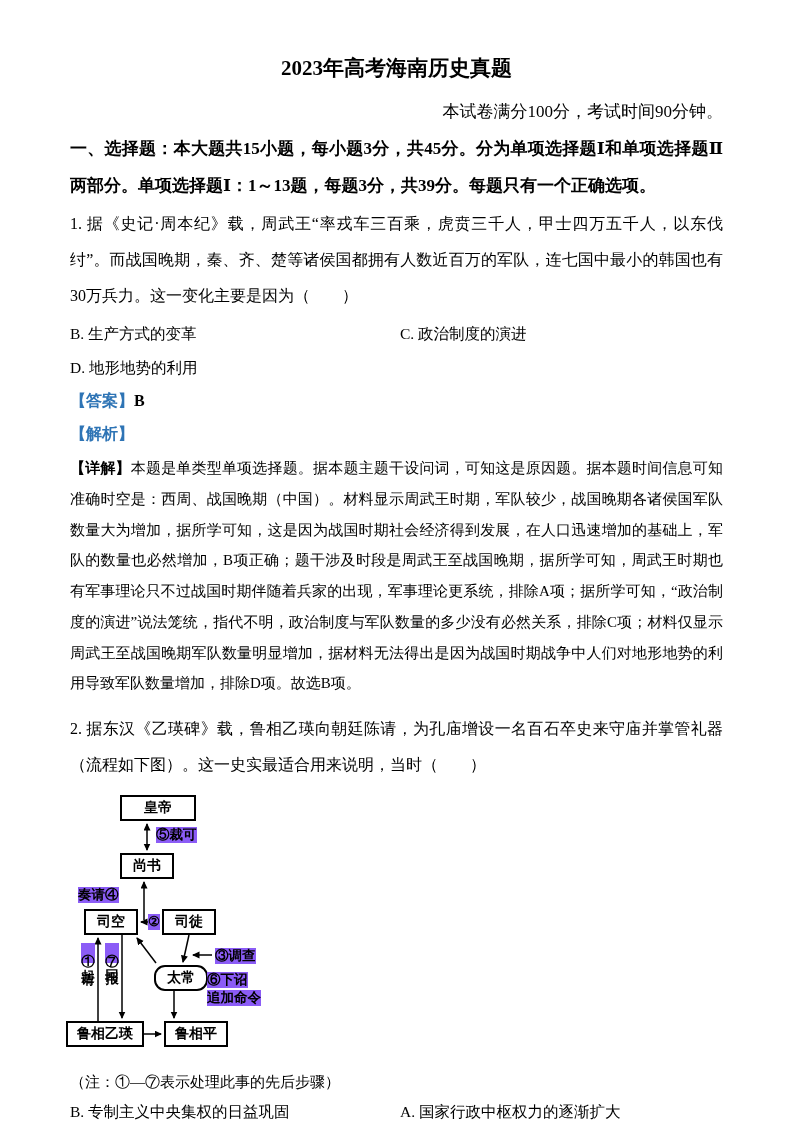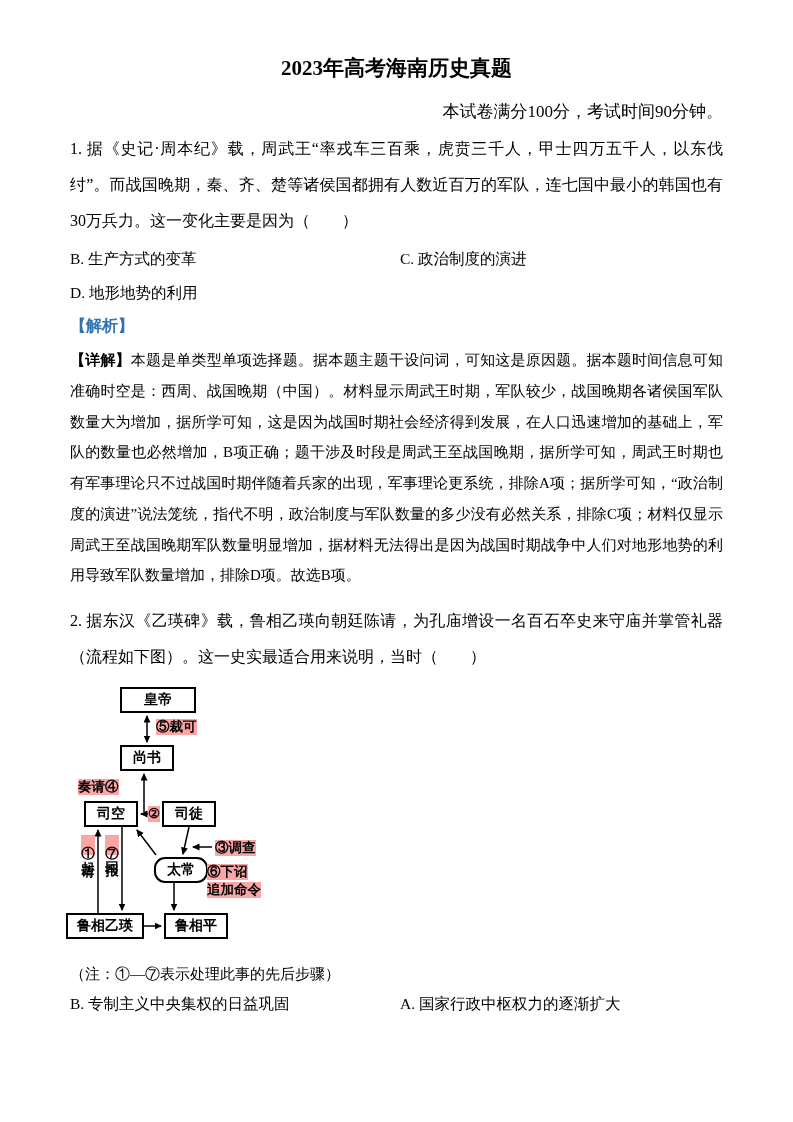--- a/index.html
+++ b/index.html
@@ -74,48 +74,50 @@
     justify-content: center;
     font-size: 14px;
     font-weight: bold;
     line-height: 1;
   }
   .dlabel {
     position: absolute;
     font-size: 13.5px;
     font-weight: bold;
     line-height: 1.2;
-    background: #fca5a5;
+    background: #8b5cf6;
     white-space: nowrap;
   }
   .dlabel.vert {
     writing-mode: vertical-rl;
     text-orientation: upright;
     letter-spacing: 2px;
     line-height: 1;
   }
 </style>
 </head>
 <body>
 
 <div class="page">
 
   <h1 class="title">2023年高考海南历史真题</h1>
 
   <div class="subtitle">本试卷满分100分，考试时间90分钟。</div>
 
+  <div class="section-header">一、选择题：本大题共15小题，每小题3分，共45分。分为单项选择题Ⅰ和单项选择题Ⅱ两部分。单项选择题Ⅰ：1～13题，每题3分，共39分。每题只有一个正确选项。</div>
 
   <p class="stem">1. 据《史记·周本纪》载，周武王“率戎车三百乘，虎贲三千人，甲士四万五千人，以东伐纣”。而战国晚期，秦、齐、楚等诸侯国都拥有人数近百万的军队，连七国中最小的韩国也有30万兵力。这一变化主要是因为（　　）</p>
 
   <div class="options">
     <span>B. 生产方式的变革</span>
     <span>C. 政治制度的演进</span>
     <span>D. 地形地势的利用</span>
   </div>
 
+  <p class="ans-line"><span class="blue">【答案】</span><span>B</span></p>
 
   <p class="ans-line"><span class="blue">【解析】</span></p>
 
   <p class="detail"><span class="lbl">【详解】</span><span>本题是单类型单项选择题。据本题主题干设问词，可知这是原因题。据本题时间信息可知准确时空是：西周、战国晚期（中国）。材料显示周武王时期，军队较少，战国晚期各诸侯国军队数量大为增加，据所学可知，这是因为战国时期社会经济得到发展，在人口迅速增加的基础上，军队的数量也必然增加，B项正确；题干涉及时段是周武王至战国晚期，据所学可知，周武王时期也有军事理论只不过战国时期伴随着兵家的出现，军事理论更系统，排除A项；据所学可知，“政治制度的演进”说法笼统，指代不明，政治制度与军队数量的多少没有必然关系，排除C项；材料仅显示周武王至战国晚期军队数量明显增加，据材料无法得出是因为战国时期战争中人们对地形地势的利用导致军队数量增加，排除D项。故选B项。</span></p>
 
   <p class="stem" style="margin-top:12px;">2. 据东汉《乙瑛碑》载，鲁相乙瑛向朝廷陈请，为孔庙增设一名百石卒史来守庙并掌管礼器（流程如下图）。这一史实最适合用来说明，当时（　　）</p>
 
   <div class="diagram">
     <svg width="250" height="272" viewBox="0 0 250 272">
       <defs>

